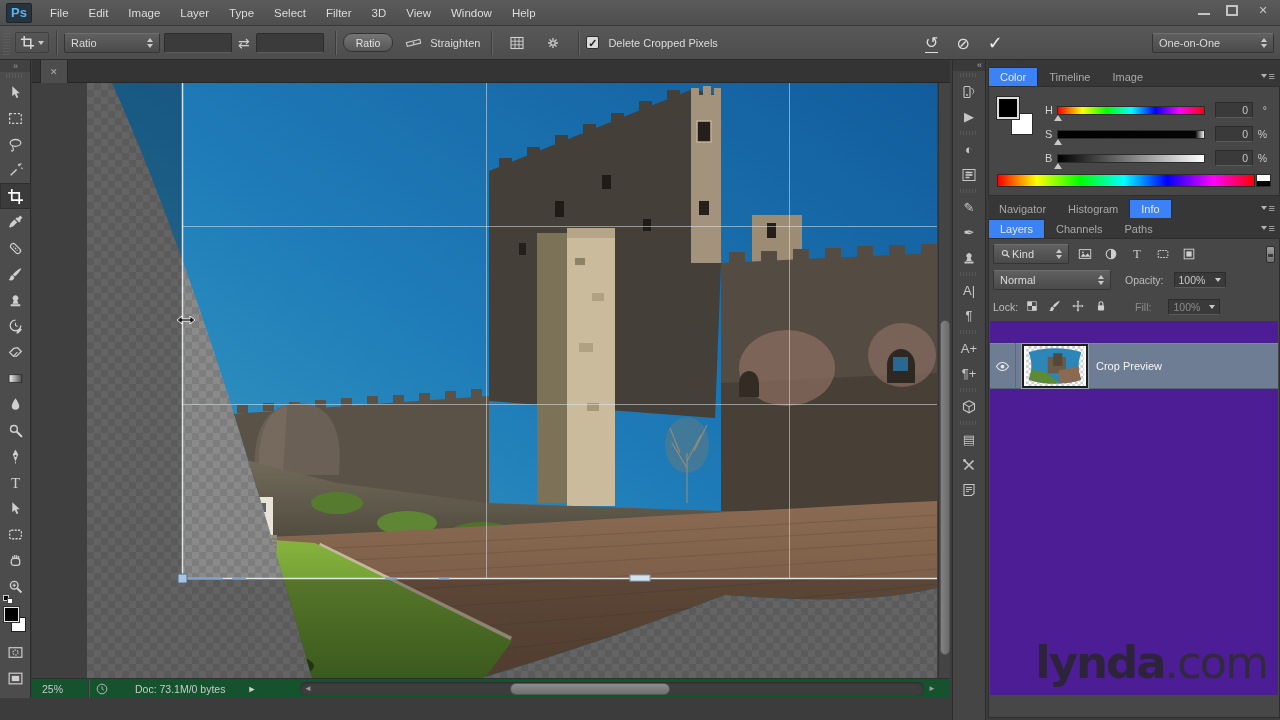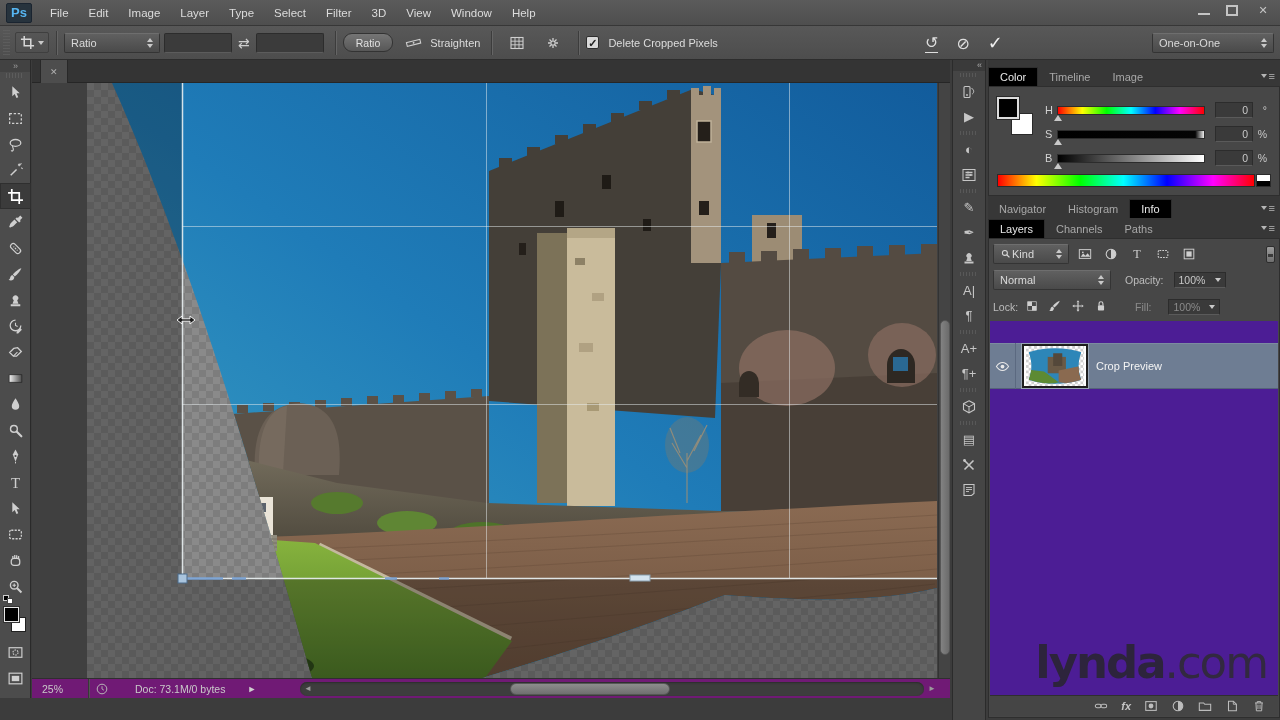--- a/index.html
+++ b/index.html
@@ -61,21 +61,21 @@
   .sw-mini .b{position:absolute;left:0;top:0;width:6px;height:6px;background:#000;border:1px solid #ccc}
   .sw-mini .w{position:absolute;left:4px;top:3px;width:6px;height:6px;background:#fff;border:1px solid #444}
 
   
   .canvas{position:absolute;left:32px;top:83px;width:918px;height:615px;background:#404040;overflow:hidden}
   .doc{position:absolute;left:55px;top:0;width:850px;height:595px}
   .doc svg{position:absolute;inset:0}
   .vtrack{position:absolute;left:906px;top:0;width:12px;height:595px;background:#444;border-left:1px solid #333}
   .vthumb{position:absolute;left:1px;top:237px;width:10px;height:335px;background:linear-gradient(90deg,#828282,#6b6b6b);
           border-radius:5px;border:1px solid #575757}
-  .statusrow{position:absolute;left:0;right:0;bottom:0;height:20px;background:#701a75;border-top:1px solid #2f2f2f;
+  .statusrow{position:absolute;left:0;right:0;bottom:0;height:20px;background:#14532d;border-top:1px solid #2f2f2f;
              display:flex;align-items:center;font-size:10.5px;color:#c9c9c9}
   .statusrow .zoomtxt{margin-left:10px;width:40px}
   .ssep{width:1px;height:20px;background:#383838;box-shadow:1px 0 0 #555;margin:0 6px}
   .clockicon{width:14px;height:14px;color:#b9b9b9}
   .docinfo{margin-left:26px}
   .splay{color:#cfcfcf;font-size:9px;margin-left:22px}
   .htrack{position:absolute;left:268px;right:26px;top:3px;height:14px;background:#3d3d3d;border-radius:7px;box-shadow:inset 0 1px 2px #2a2a2a}
   .harrow{position:absolute;top:5px;font-size:8px;color:#9a9a9a}
   .hthumb{position:absolute;left:210px;width:160px;top:1px;height:12px;background:linear-gradient(#8d8d8d,#6f6f6f);
           border-radius:6px;border:1px solid #565656}
@@ -93,21 +93,21 @@
   .dockstrip{position:absolute;left:952px;top:60px;width:34px;height:660px;background:#454545;border-left:1px solid #2b2b2b;border-right:1px solid #2b2b2b}
   .ds-head{height:11px;background:#3a3a3a;color:#a8a8a8;font-size:9px;text-align:right;padding-right:4px;line-height:10px;letter-spacing:-1px}
   .ds-grip{height:4px;margin:2px 7px;background:repeating-linear-gradient(90deg,#585858 0 1px,transparent 1px 3px)}
   .ds-cell{height:25px;display:flex;align-items:center;justify-content:center;color:#c6c6c6;font-size:13px}
   .ds-cell svg{width:16px;height:16px}
 
   
   .rightcol{position:absolute;left:988px;top:60px;width:292px;height:658px;background:#373737}
   .ptabs{display:flex;align-items:flex-end;height:20px;position:relative}
   .ptab{padding:3px 11px;font-size:11px;color:#a8a8a8}
-  .ptab.on{background:#000000;color:#e8e8e8;border:1px solid #2e2e2e;border-bottom:none}
+  .ptab.on{background:#3b82f6;color:#e8e8e8;border:1px solid #2e2e2e;border-bottom:none}
   .pmenu{position:absolute;right:6px;top:4px;color:#b5b5b5;font-size:11px;letter-spacing:-1px}
   .pmenu::before{content:"";display:inline-block;width:0;height:0;border-left:3px solid transparent;border-right:3px solid transparent;border-top:4px solid #b5b5b5;margin-right:2px;vertical-align:2px}
 
   .panel-color{position:absolute;left:0;top:6px;right:0;height:130px}
   .pc-body{position:absolute;left:0;right:0;top:20px;bottom:0;background:#474747;border:1px solid #2e2e2e}
   .pc-sw{position:absolute;left:8px;top:10px;width:40px;height:44px}
   .pc-sw .back{position:absolute;left:14px;top:16px;width:22px;height:22px;background:#fff;border:1px solid #2a2a2a}
   .pc-sw .front{position:absolute;left:0;top:0;width:22px;height:22px;background:#000;border:2px solid #dcdcdc;box-shadow:0 0 0 1px #2a2a2a}
   .sliderrow{position:absolute;left:56px;right:8px;height:14px;display:flex;align-items:center}
   .sl-label{width:12px;font-size:11px;color:#d2d2d2}
@@ -985,38 +985,17 @@
                   <rect x="30" y="8" width="10" height="14" fill="#54483a"></rect>
                   <path d="M3,37 C20,43 30,42 36,40 L20,28 L3,26 Z" fill="#5d8a33"></path>
                   <path d="M36,40 C46,42 57,40 61,37 C58,30 58,26 60,22 L36,27 Z" fill="#8a6a50"></path>
                 </g>
               </svg>
             </span>
             <span class="layername">Crop Preview</span>
           </div>
         </div>
         <div class="watermark"><b>lynda</b><span>.com</span></div>
-        <div class="pl-footer">
-          <svg>
-              <use href="#i-link"></use>
-            </svg>
-          <span class="fxtxt">fx</span>
-          <svg>
-              <use href="#i-mask"></use>
-            </svg>
-          <svg>
-              <use href="#i-adj"></use>
-            </svg>
-          <svg>
-              <use href="#i-folder"></use>
-            </svg>
-          <svg>
-              <use href="#i-newdoc"></use>
-            </svg>
-          <svg>
-              <use href="#i-trash"></use>
-            </svg>
-        </div>
       </div>
     </div>
   </div>
 
 </div>
 
 </body></html>

